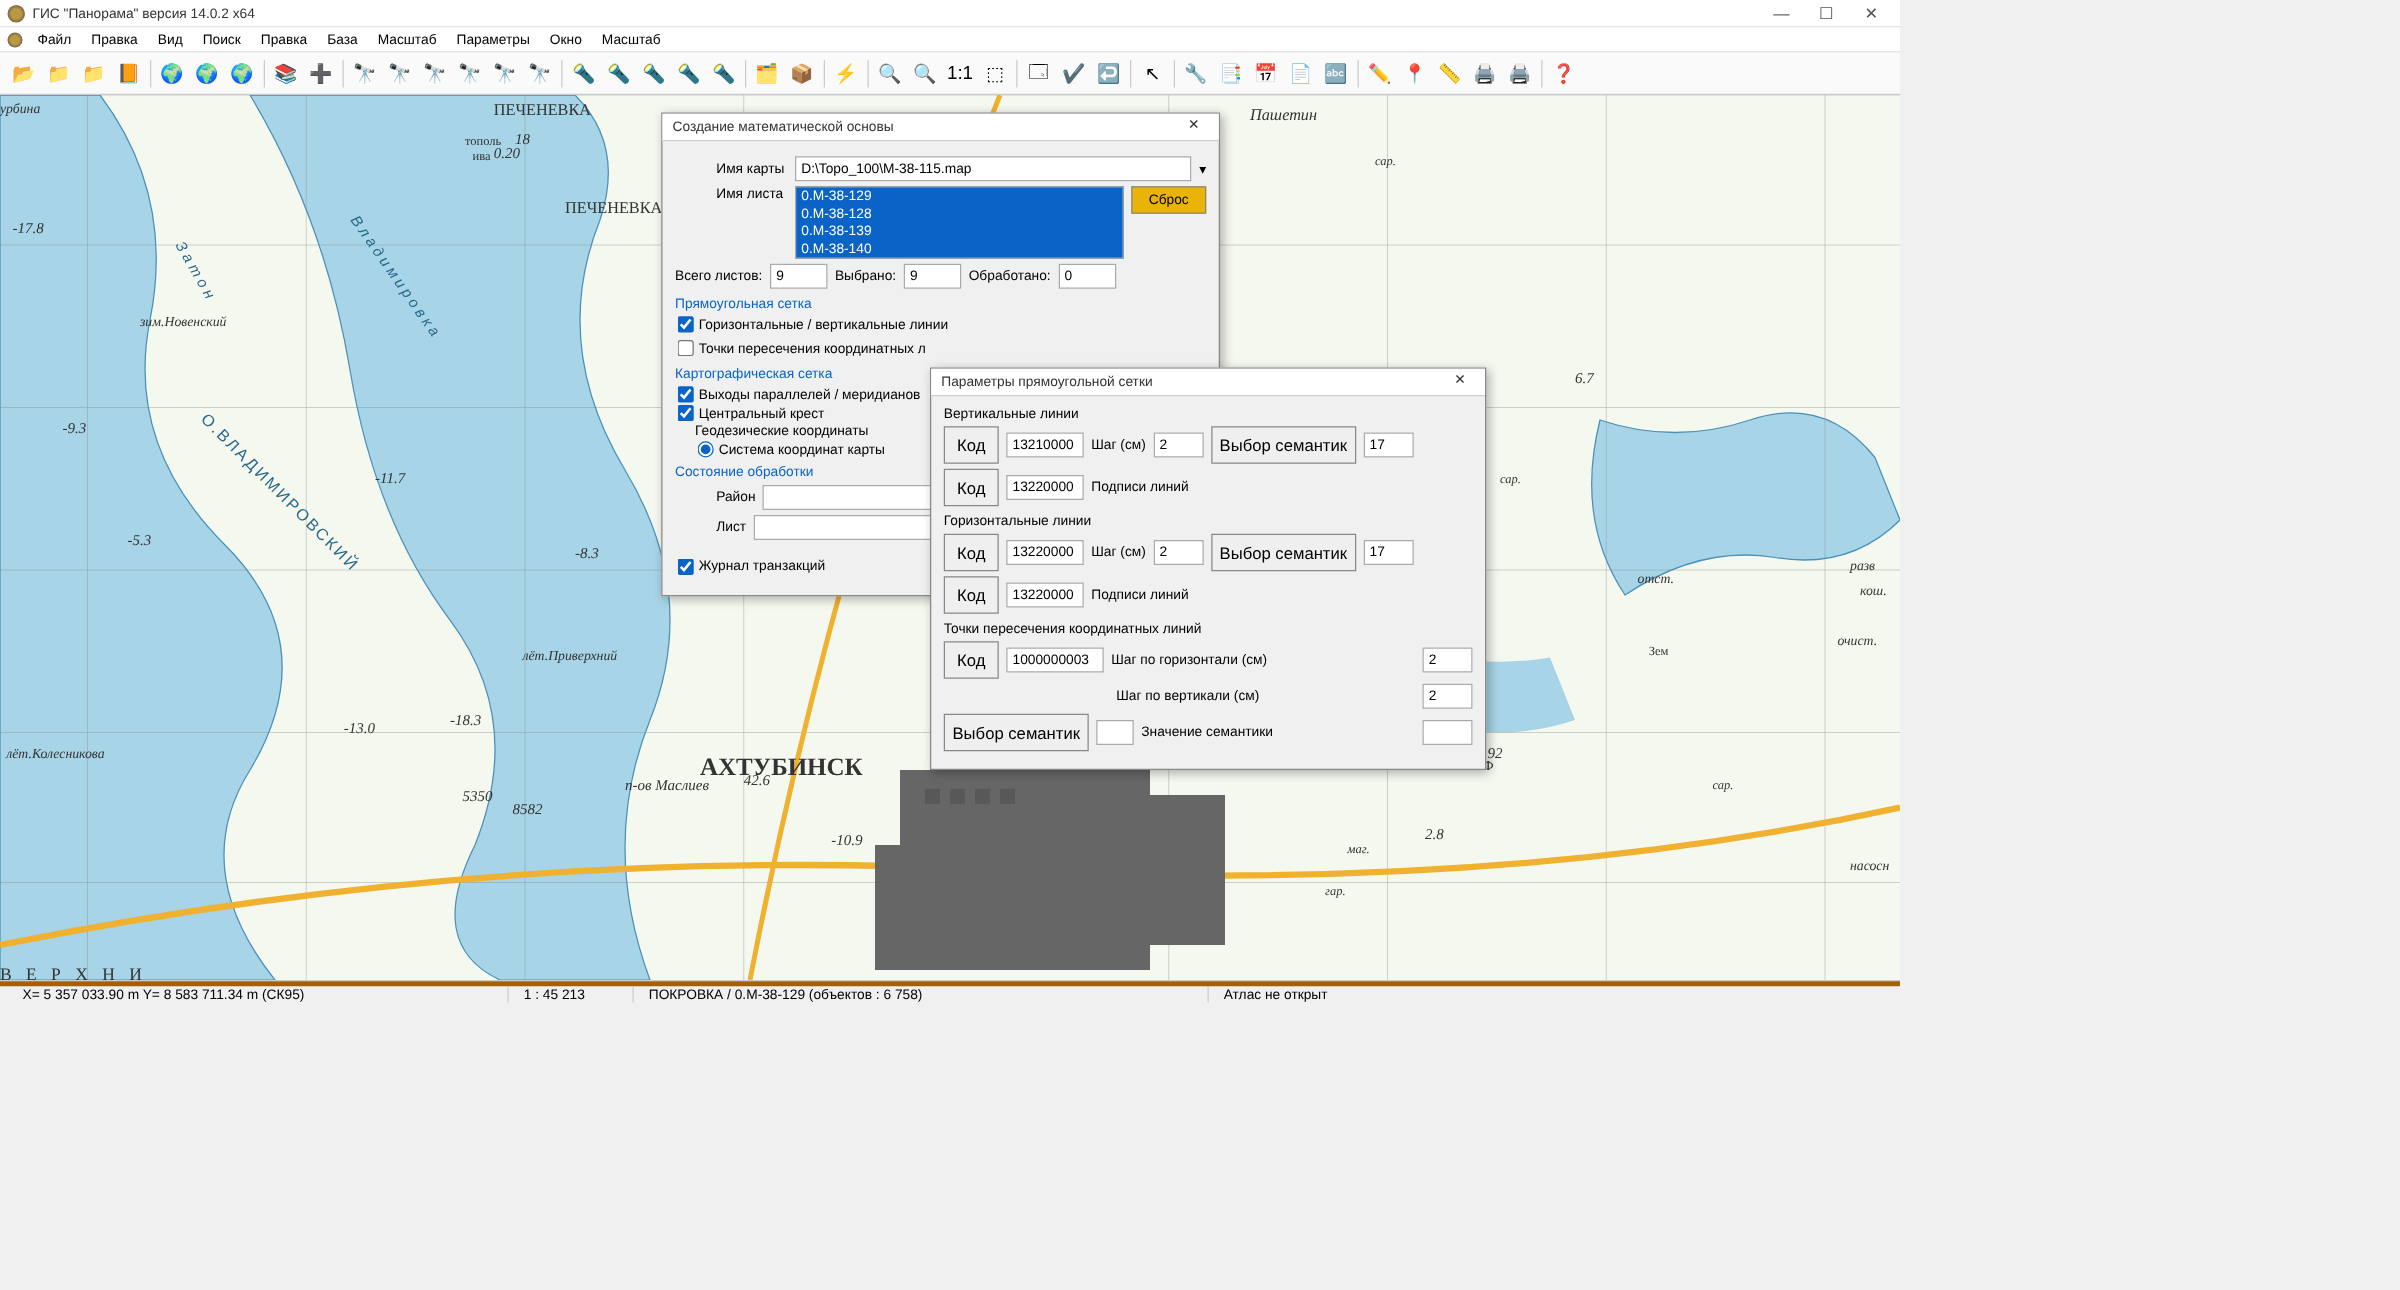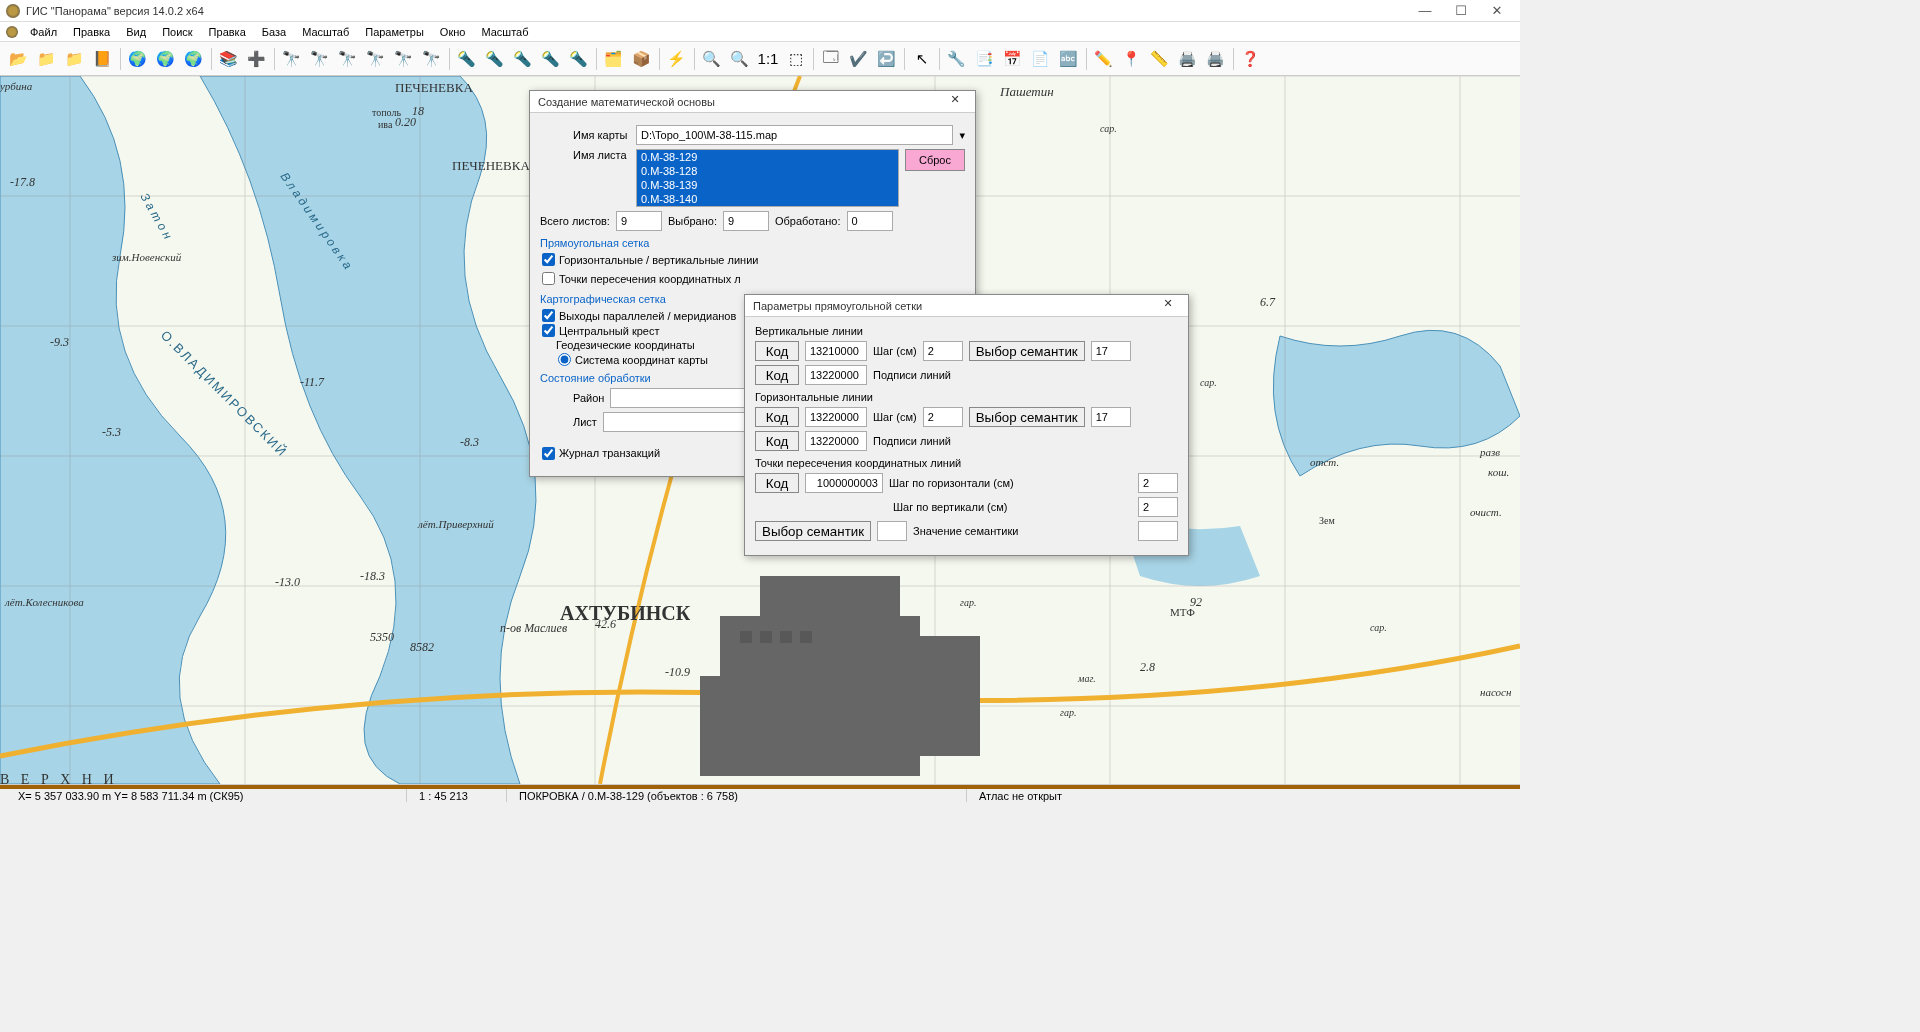--- a/index.html
+++ b/index.html
@@ -20,30 +20,30 @@
 .dialog { position: absolute; background: #f0f0f0; border: 1px solid #888; box-shadow: 2px 2px 8px rgba(0,0,0,.3); font-size: 11px; }
 .dialog-title { height: 22px; background: #fff; display: flex; align-items: center; padding: 0 8px; border-bottom: 1px solid #ccc; color: #333; }
 .dialog-title .close { margin-left: auto; width: 24px; height: 18px; text-align: center; cursor: pointer; }
 .dialog-body { padding: 8px 10px; }
 .row { display: flex; align-items: center; margin: 4px 0; gap: 6px; }
 .lbl { min-width: 90px; padding-left: 33px; }
 .input { border: 1px solid #aaa; background: #fff; padding: 2px 4px; height: 20px; font-size: 11px; }
 .input-wide { flex: 1; }
 .listbox { background: #0a64c8; color: #fff; border: 1px solid #aaa; height: 58px; overflow: hidden; padding: 0; width: 270px; }
 .listbox div { padding: 0 4px; line-height: 14px; }
-.btn { border: 1px solid #888; background: #f9a8d4; padding: 2px 10px; height: 22px; cursor: pointer; font-size: 11px; min-width: 60px; text-align: center; }
+.btn { border: 1px solid #888; background: #eab308; padding: 2px 10px; height: 22px; cursor: pointer; font-size: 11px; min-width: 60px; text-align: center; }
 .group-title { color: #0a64c8; margin: 6px 0 4px; font-weight: normal; }
 .checkbox-row { display: flex; align-items: center; gap: 4px; margin: 2px 0 2px 2px; }
 .checkbox-row input { accent-color: #0a64c8; }
 .radio-row { display: flex; align-items: center; gap: 4px; margin: 2px 0 2px 18px; }
 .radio-row input { accent-color: #0a64c8; }
 .param-dialog { left: 744px; top: 294px; width: 445px; }
 .math-dialog { left: 529px; top: 90px; width: 447px; }
 .section { margin-bottom: 6px; }
-.btn-code { border: 1px solid #888; background: #efefef; padding: 2px 6px; height: 20px; cursor: pointer; min-width: 44px; text-align: center; }
+.btn-code { border: 1px solid #888; background: #efefef; padding: 2px 6px; height: 30px; cursor: pointer; min-width: 44px; text-align: center; }
 .status-bar { position: absolute; bottom: 0; left: 0; right: 0; height: 34px; background: #f0f0f0; border-top: 1px solid #ccc; display: flex; flex-direction: column; }
 .status-line { height: 17px; display: flex; align-items: center; padding: 0 6px; font-size: 11px; }
 .status-line span { margin-right: 20px; }
 .status-cell { border-left: 1px solid #ccc; padding: 0 12px; height: 100%; display: flex; align-items: center; }
 </style>
 </head>
 <body>
 
 <div class="titlebar">
   <div class="titlebar-icon" data-name="app-icon"></div>
@@ -329,21 +329,21 @@
       <div class="row">
         <button class="btn-code" data-name="code-button-h2">Код</button>
         <input class="input" style="width: 62px;" data-name="input-hcode2" value="13220000">
         <span data-name="lbl-lines-h">Подписи линий</span>
       </div>
     </div>
     <div class="section">
       <div data-name="lbl-intersect" style="margin-bottom:4px">Точки пересечения координатных линий</div>
       <div class="row">
         <button class="btn-code" data-name="code-button-i">Код</button>
-        <input class="input" style="width: 78px; text-align: right;" data-name="input-icode" value="1000000003">
+        <input class="input" style="width: 78px;" data-name="input-icode" value="1000000003">
         <span style="flex:1" data-name="lbl-stepH">Шаг по горизонтали (см)</span>
         <input class="input" style="width: 40px;" data-name="input-istepH" value="2">
       </div>
       <div class="row">
         <span style="width:132px"></span>
         <span style="flex:1" data-name="lbl-stepV">Шаг по вертикали (см)</span>
         <input class="input" style="width: 40px;" data-name="input-istepV" value="2">
       </div>
       <div class="row">
         <button class="btn-code" style="min-width:95px" data-name="choose-sem-i-button">Выбор семантик</button>

